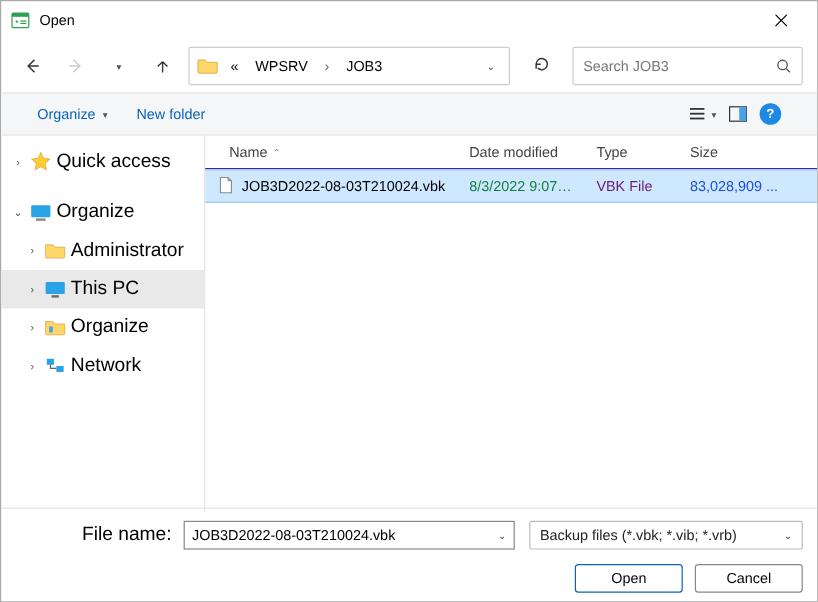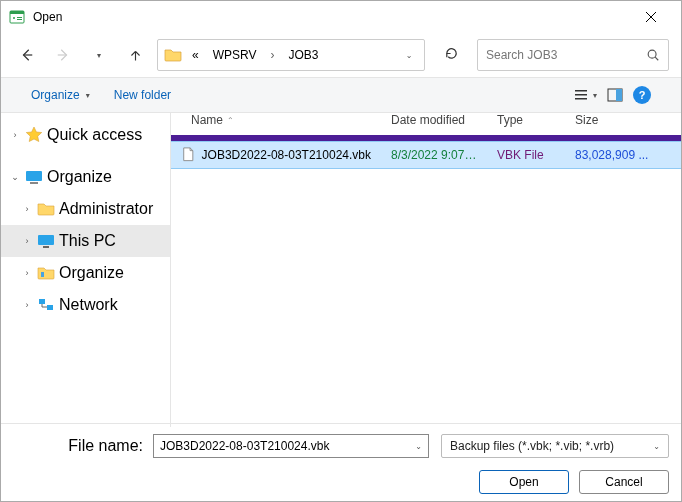--- a/index.html
+++ b/index.html
@@ -32,21 +32,21 @@
 .help { width: 18px; height: 18px; border-radius: 50%; background: #1e88e5; color: #fff; display: flex; align-items: center; justify-content: center; font-size: 11px; font-weight: bold; }
 .mainarea { display: flex; height: 314px; }
 .sidebar { width: 170px; border-right: 1px solid #e5e5e5; padding-top: 6px; }
 .snode { display: flex; align-items: center; height: 32px; padding: 0 4px 0 8px; gap: 4px; }
 .snode.indent1 { padding-left: 20px; }
 .snode.sel { background: #e9e9e9; }
 .chev { width: 12px; text-align: center; color: #555; font-size: 9px; }
 .sicon { width: 18px; height: 18px; display: flex; align-items: center; justify-content: center; }
 .snode .lbl { font-size: 16px; }
 .filearea { flex: 1; display: flex; flex-direction: column; }
-.colheaders { height: 28px; display: flex; border-bottom: 6px solid #4c1d95; color: #444; font-size: 12px; }
+.colheaders { height: 28px; display: flex; align-items: center; border-bottom: 1px solid #4c1d95; color: #444; font-size: 12px; }
 .col { padding: 0 10px; }
 .col.name { flex: 0 0 210px; padding-left: 20px; }
 .col.date { flex: 0 0 106px; }
 .col.type { flex: 0 0 78px; }
 .col.size { flex: 1; }
 .sortind { display:inline-block; margin-left:4px; color:#888; font-size:8px; transform: translateY(-1px);}
 .filerow { height: 28px; display: flex; align-items: center; font-size: 12px; }
 .filerow.sel { background: #cde8ff; border: 1px solid #8fcaf5; border-left: none; border-right: none; }
 .filerow .cell { padding: 0 10px; white-space: nowrap; overflow: hidden; text-overflow: ellipsis; }
 .filerow .name { flex: 0 0 210px; display: flex; align-items: center; gap: 6px; padding-left: 10px;}

